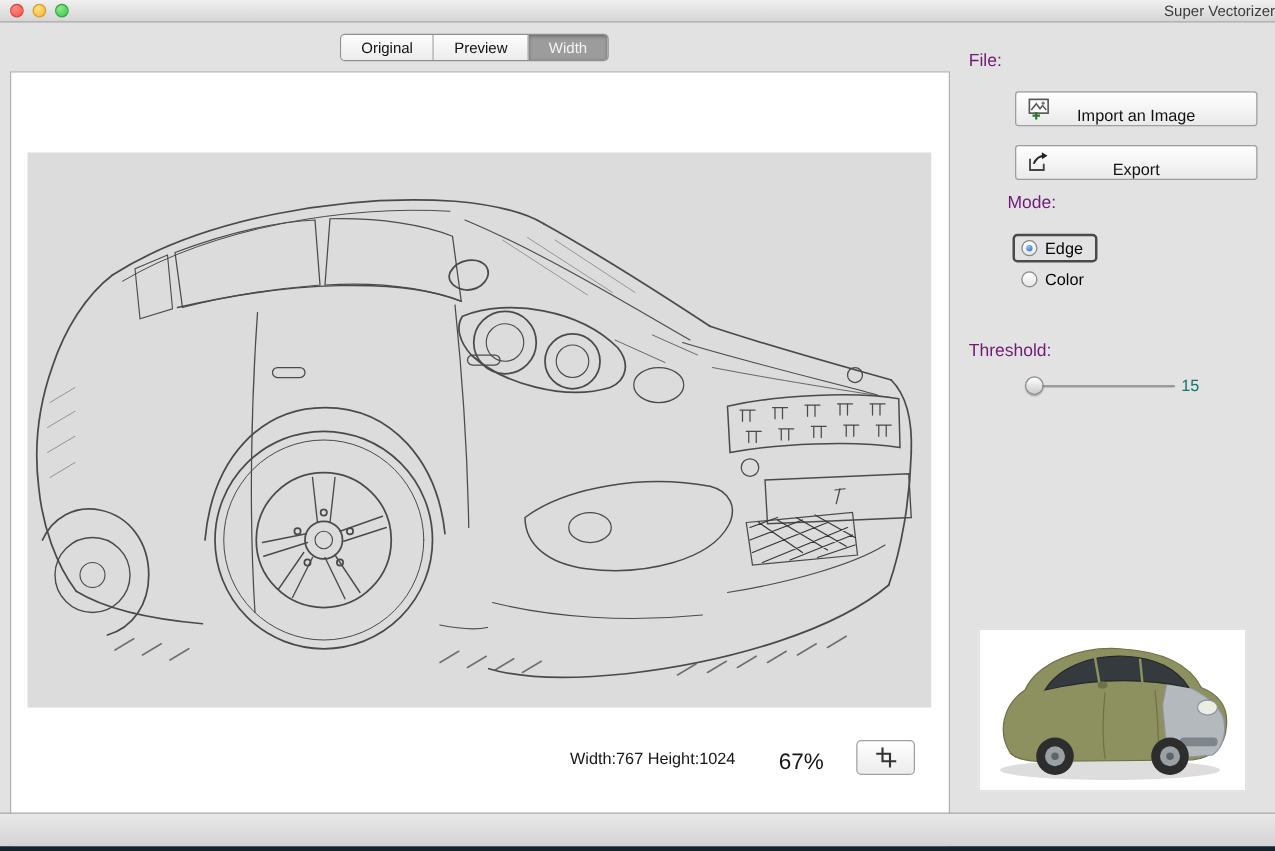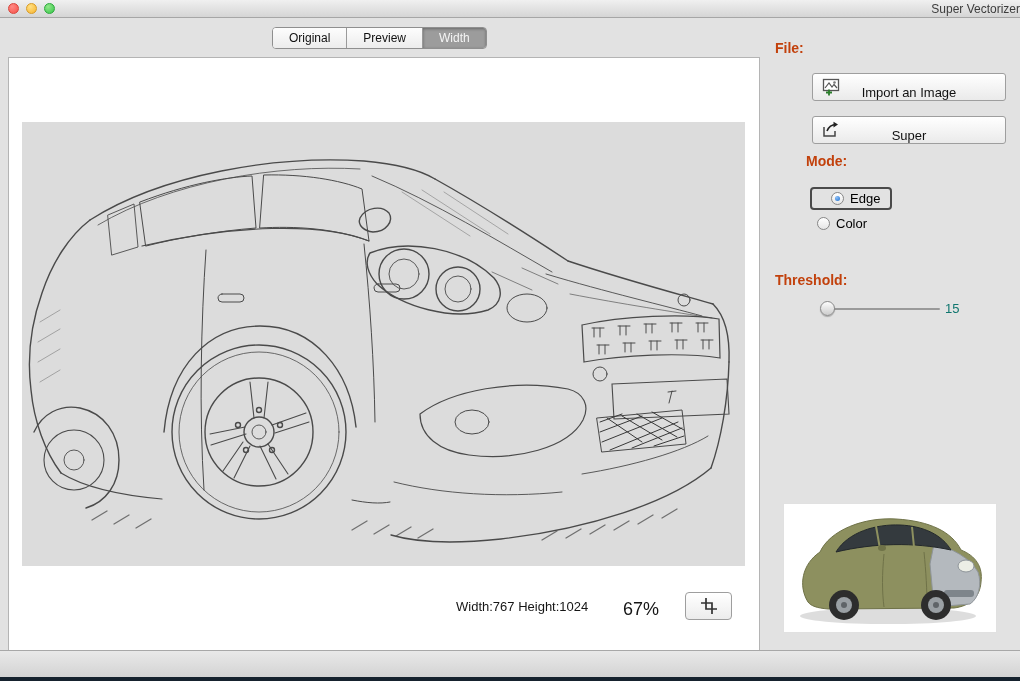--- a/index.html
+++ b/index.html
@@ -29,33 +29,33 @@
   .canvas{position:absolute;left:8px;top:57px;width:752px;height:668px;background:#fff;border:1px solid #b4b4b4}
   .image-area{position:absolute;left:13px;top:64px;width:723px;height:444px;background:#dcdcdc;overflow:hidden}
   .image-area svg{display:block;width:723px;height:444px}
   .dims{position:absolute;left:447px;top:541px;font-size:13px;color:#151515}
   .zoom{position:absolute;left:614px;top:541px;font-size:18px;color:#151515}
   .fit-btn{position:absolute;left:676px;top:534px;width:47px;height:28px;
     background:linear-gradient(#ffffff,#ececec);border:1px solid #9e9e9e;border-radius:4px;
     display:flex;align-items:center;justify-content:center}
 
   
-  .side-label{position:absolute;font-size:14px;font-weight:bold;color:#c2410c}
+  .side-label{position:absolute;font-size:14px;font-weight:normal;color:#701a75}
   .lbl-file{left:775px;top:40px}
   .lbl-mode{left:806px;top:153px}
   .lbl-threshold{left:775px;top:272px}
   .btn{position:absolute;left:812px;width:194px;height:28px;
     background:linear-gradient(#ffffff,#eaeaea);border:1px solid #9e9e9e;border-radius:3px;
     font-size:13px;color:#111;display:flex;align-items:flex-end;justify-content:center;cursor:default}
   .btn .icon{position:absolute;left:8px;top:4px;width:20px;height:18px}
   .btn-import{top:73px}
   .btn-export{top:116px}
 
   .radio-row{position:absolute;display:flex;align-items:center;gap:6px;font-size:13px;color:#000}
-  .row-edge{left:810px;top:187px;border:2px solid #4a4a4a;border-radius:4px;padding:2px 10px 2px 19px;background:transparent}
+  .row-edge{left:810px;top:187px;border:2px solid #4a4a4a;border-radius:4px;padding:2px 10px 2px 5px;background:transparent}
   .row-color{left:817px;top:216px}
   .rb{width:13px;height:13px;border-radius:50%;border:1px solid #878787;
     background:linear-gradient(#ffffff,#e6e6e6);display:inline-block;position:relative;flex:0 0 13px}
   .rb.checked::after{content:"";position:absolute;left:3px;top:3px;width:5px;height:5px;border-radius:50%;
     background:radial-gradient(circle at 35% 30%,#8cc0f7,#1e6fd0)}
 
   .slider-track{position:absolute;left:822px;top:308px;width:118px;height:2px;background:#9a9a9a;border-radius:1px}
   .slider-thumb{position:absolute;left:820px;top:301px;width:15px;height:15px;border-radius:50%;
     background:linear-gradient(#fdfdfd,#cccccc);border:1px solid #898989;box-shadow:0 1px 1px rgba(0,0,0,.25)}
   .threshold-value{position:absolute;left:945px;top:301px;font-size:13px;color:#0f766e}
@@ -213,21 +213,21 @@
   </button>
 
   <button class="btn btn-export">
     <span class="icon">
       <svg width="20" height="18" viewBox="0 0 20 18">
         <path d="M3 6 v9 h11 v-5" fill="none" stroke="#444" stroke-width="1.5"></path>
         <path d="M6 10 C8 5 11 3.5 15 3.5" fill="none" stroke="#222" stroke-width="1.6"></path>
         <path d="M12.5 0.8 L17 3.5 L12.5 6.4 Z" fill="#222"></path>
       </svg>
     </span>
-    <span>Super</span>
+    <span>Export</span>
   </button>
 
   <div class="side-label lbl-mode">Mode:</div>
 
   <label class="radio-row row-edge">
     <span class="rb checked"></span>
     <span>Edge</span>
   </label>
 
   <label class="radio-row row-color">

